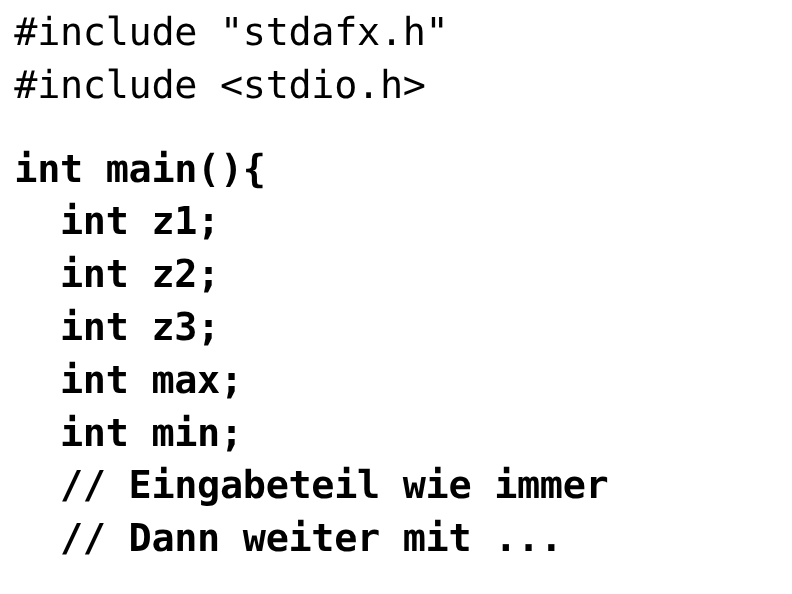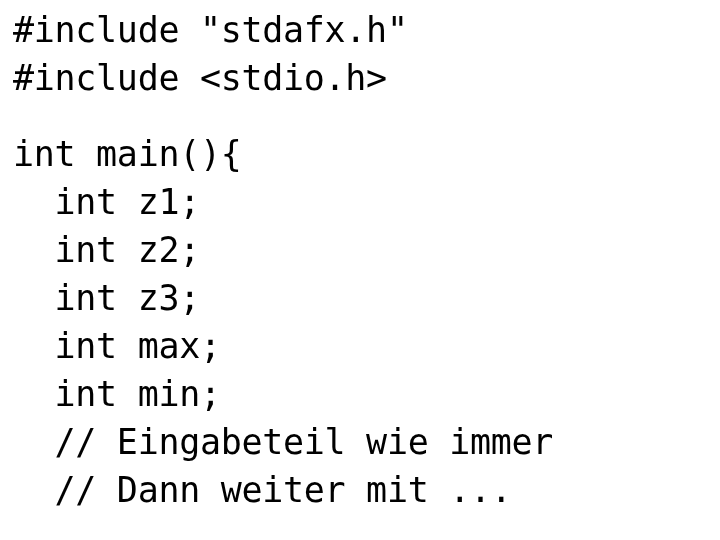--- a/index.html
+++ b/index.html
@@ -36,21 +36,21 @@
     font-family: "DejaVu Sans Mono", "Liberation Mono", monospace;
     font-size: 35px;
     letter-spacing: -0.3px;
     padding-left: 13px;
     box-sizing: border-box;
   }
   .code-line.weight-regular {
     font-weight: 400;
   }
   .code-line.weight-bold {
-    font-weight: 400;
+    font-weight: 700;
   }
   .code-line.blank {
     height: 28px;
     line-height: 28px;
   }
 </style>
 </head>
 <body>
 
 <div id="code-slide">

